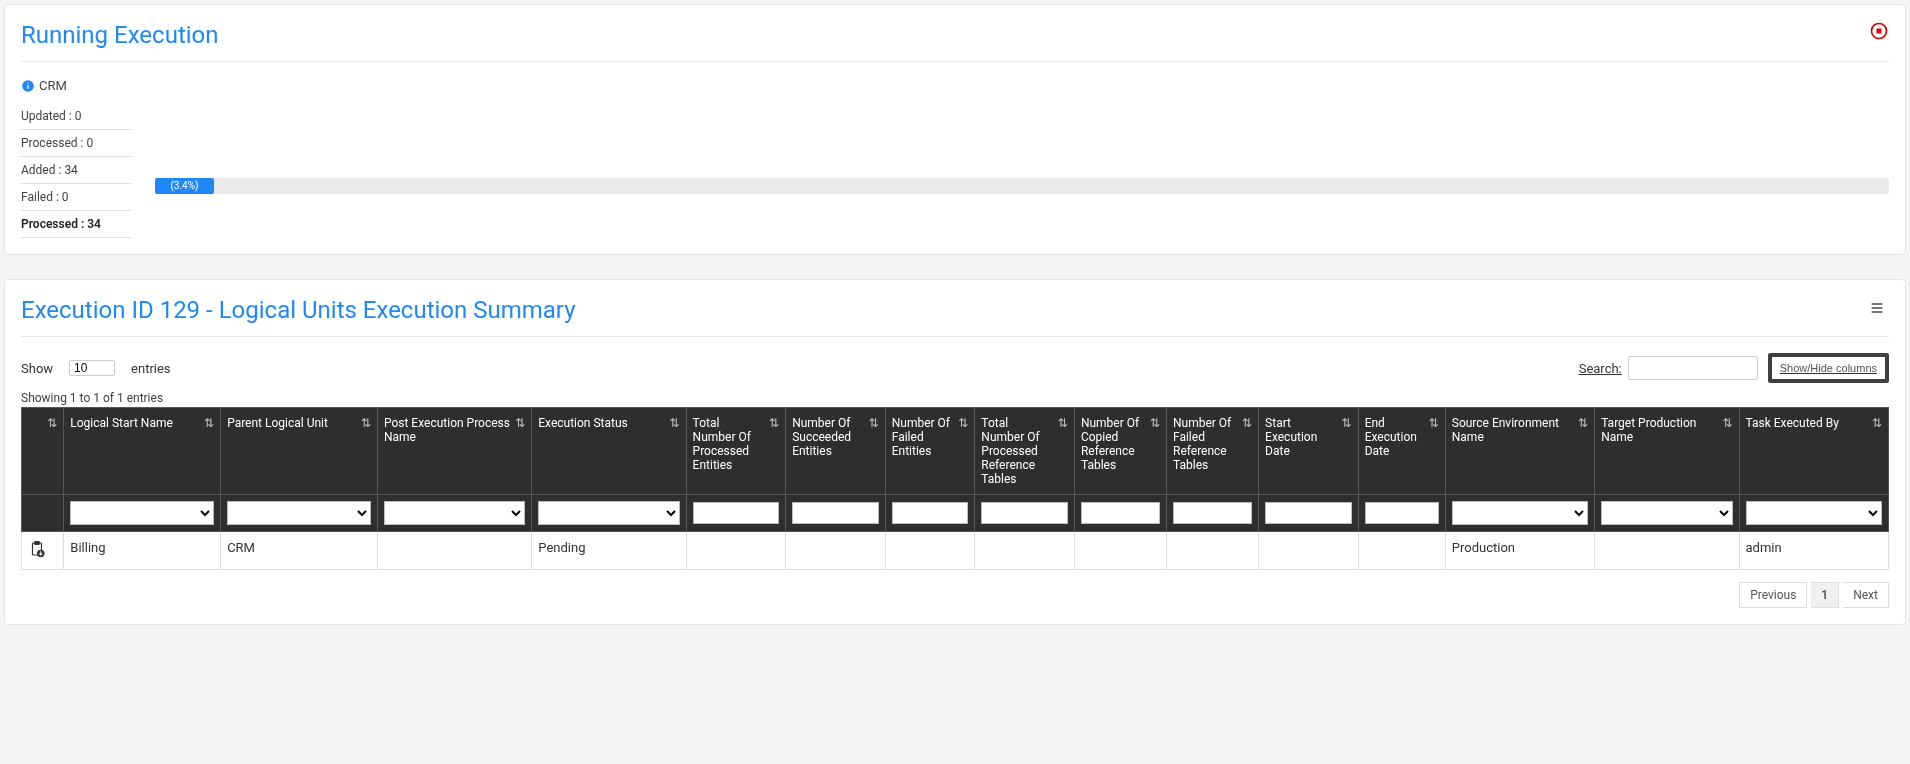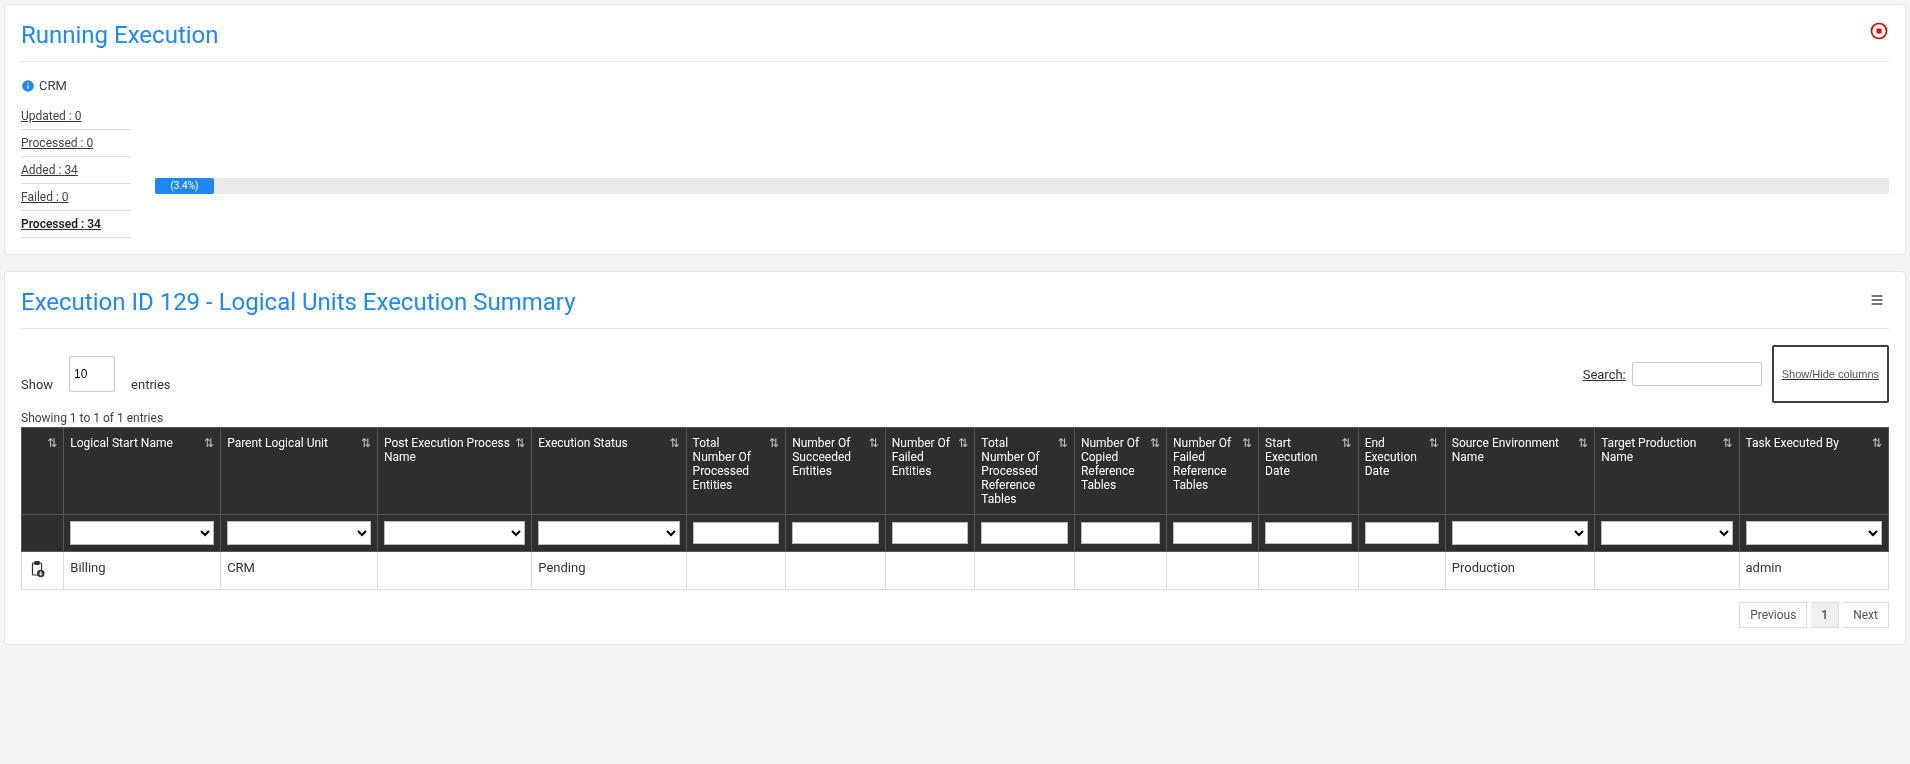--- a/index.html
+++ b/index.html
@@ -9,21 +9,21 @@
     font-size: 13px;
     color: #333;
     background: #f5f5f5;
     padding: 4px;
   }
   .panel {
     background: #fff;
     border: 1px solid #e5e5e5;
     border-radius: 4px;
     padding: 16px;
-    margin-bottom: 16px;
+    margin-bottom: 24px;
   }
   .panel-header {
     display: flex;
     justify-content: space-between;
     align-items: flex-start;
     border-bottom: 1px solid #e5e5e5;
     padding-bottom: 12px;
     margin-bottom: 16px;
   }
   .panel-title {
@@ -51,21 +51,20 @@
     color: #1e88f7;
   }
   .stats-progress-row {
     display: flex;
     gap: 24px;
     align-items: stretch;
   }
   .stats-col {
     width: 110px;
     flex-shrink: 0;
-    text-decoration: underline;
   }
   .stat-line {
     border-bottom: 1px solid #ddd;
     padding: 6px 0;
     font-size: 12px;
     color: #444;
   }
   .stat-line:last-child { font-weight: 600; color: #222; }
   .progress-col {
     flex: 1;
@@ -95,38 +94,38 @@
   }
   .controls-row {
     display: flex;
     justify-content: space-between;
     align-items: center;
     margin-bottom: 8px;
   }
   .show-entries { display: flex; align-items: flex-end; gap: 16px; }
   .show-entries input {
     width: 46px;
-    padding: 10px 4px;
+    padding: 0 4px;
     border: 1px solid #ccc;
     border-radius: 2px;
     font-size: 12px;
   }
   .right-controls { display: flex; align-items: center; gap: 10px; text-decoration: underline; }
   .search-box { display: flex; align-items: center; gap: 6px; }
   .search-box input {
     border: 1px solid #ccc;
     border-radius: 2px;
     padding: 4px 6px;
     width: 130px;
     font-size: 12px;
   }
   .toggle-cols-btn {
-    border: 2px solid #404040;
+    border: 4px solid #404040;
     background: #fff;
-    padding: 21px 8px;
+    padding: 5px 8px;
     font-size: 11px;
     color: #555;
     border-radius: 2px;
     cursor: pointer;
   }
   .table-info {
     font-size: 12px;
     color: #404040;
     margin-bottom: 2px;
   }

